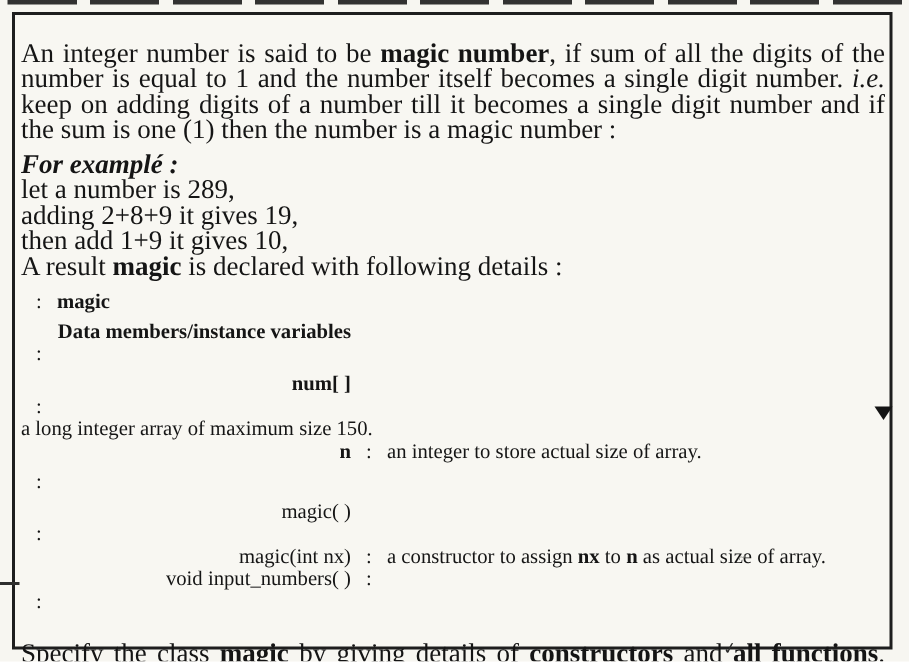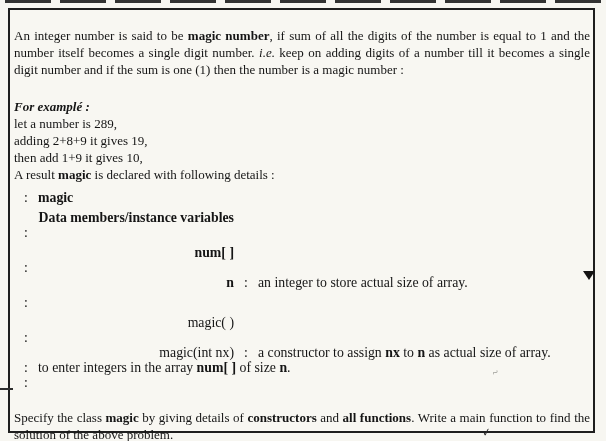--- a/index.html
+++ b/index.html
@@ -16,23 +16,23 @@
     background:repeating-linear-gradient(90deg,#1d1d1d 0 46px,rgba(0,0,0,0) 46px 55px);
     opacity:.9;
   }
   .box{
     position:absolute;left:8px;top:8px;
     width:576px;height:404px;
     border:2px solid #1e1e1e;
     padding:17px 3px 0 4px;
     background:#f8f7f2;
   }
-  .para{margin:0;font-size:13px;line-height:17px;}
+  .para{margin:0;font-size:18px;line-height:17px;}
   .intro{text-align:justify;}
-  .example-heading{font-weight:700;font-style:italic;margin-top:20px;}
+  .example-heading{font-weight:700;font-style:italic;margin-top:6px;}
   .class-intro{}
   .b{font-weight:700;}
   .i{font-style:italic;}
   .spec{margin-top:7px;font-size:13.8px;}
   .row{display:flex;line-height:15px;}
   .row.gap{margin-top:5px;flex-direction:column;}
   .lbl{width:220px;flex:none;text-align:right;white-space:nowrap;}
   .colon{width:24px;flex:none;text-align:center;}
   .desc{flex:1;text-align:justify;padding-right:2px;}
   .footer-para{margin-top:19px;text-align:justify;}
@@ -84,20 +84,21 @@
 
       <div class="row gap">
         <div class="lbl b">Data members/instance variables</div>
         <div class="colon">:</div>
         <div class="desc"></div>
       </div>
 
       <div class="row gap">
         <div class="lbl b">num[ ]</div>
         <div class="colon">:</div>
+        <div class="desc"><span>a long integer array of maximum size 150.</span></div>
       </div>
 
       <div class="row">
         <div class="lbl b">n</div>
         <div class="colon">:</div>
         <div class="desc"><span>an integer to store actual size of array.</span></div>
       </div>
 
       <div class="row gap">
         <div class="colon">:</div>
@@ -109,22 +110,22 @@
         <div class="colon">:</div>
       </div>
 
       <div class="row">
         <div class="lbl">magic(int nx)</div>
         <div class="colon">:</div>
         <div class="desc"><span>a constructor to assign </span><span class="b">nx</span><span> to </span><span class="b">n</span><span> as actual size of array.</span></div>
       </div>
 
       <div class="row">
+        <div class="lbl">void input_numbers( )</div>
         <div class="colon">:</div>
-        <div class="desc"><span>to enter integers in the array </span><span class="b">num[ ]</span><span> of size </span><span class="b">n</span><span>.</span></div>
       </div>
 
       <div class="row">
         <div class="colon">:</div>
       </div>
 
     </div>
 
     <p class="para footer-para"><span>Specify the class </span><span class="b">magic</span><span> by giving details of </span><span class="b">constructors</span><span> and </span><span class="b">all functions</span><span>. Write a main function to find the solution of the above problem.</span></p>
 

